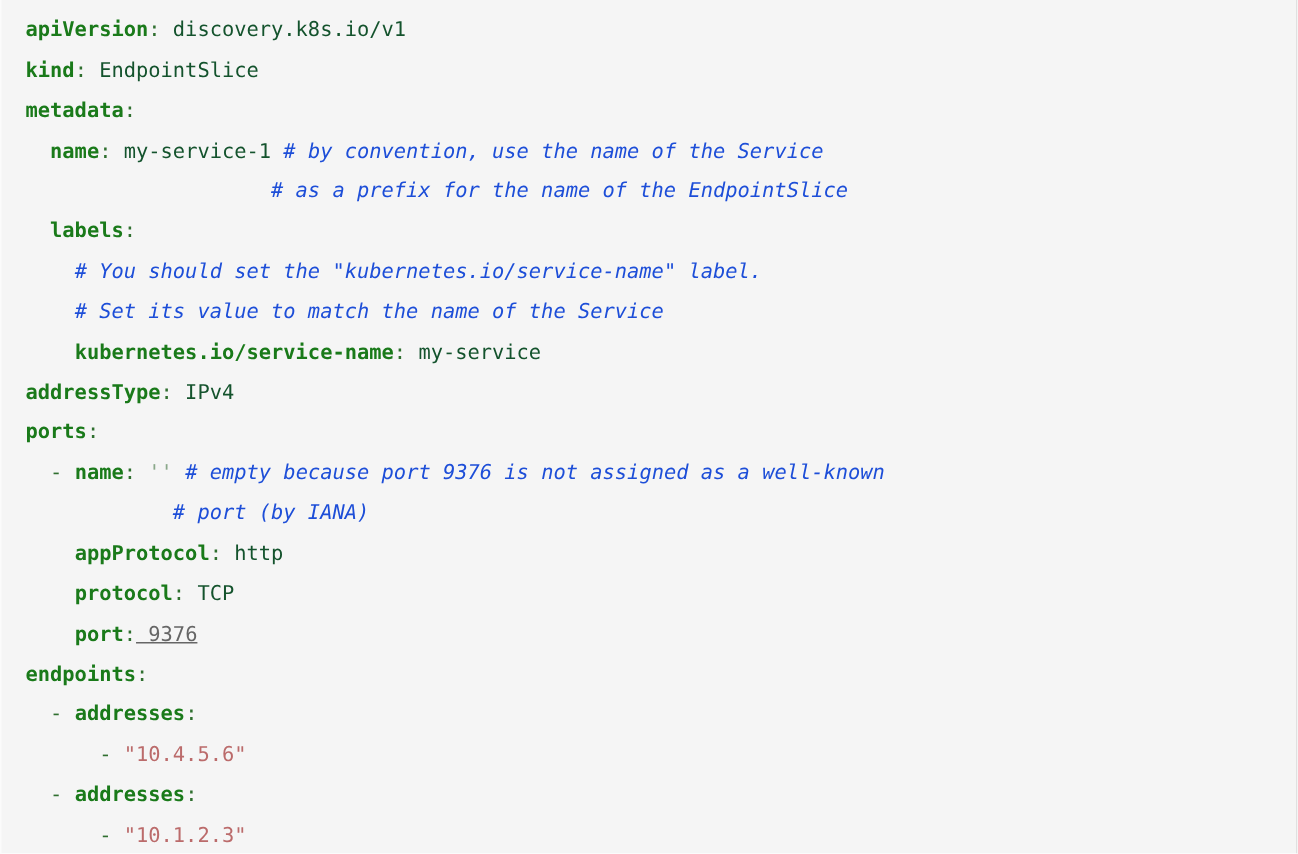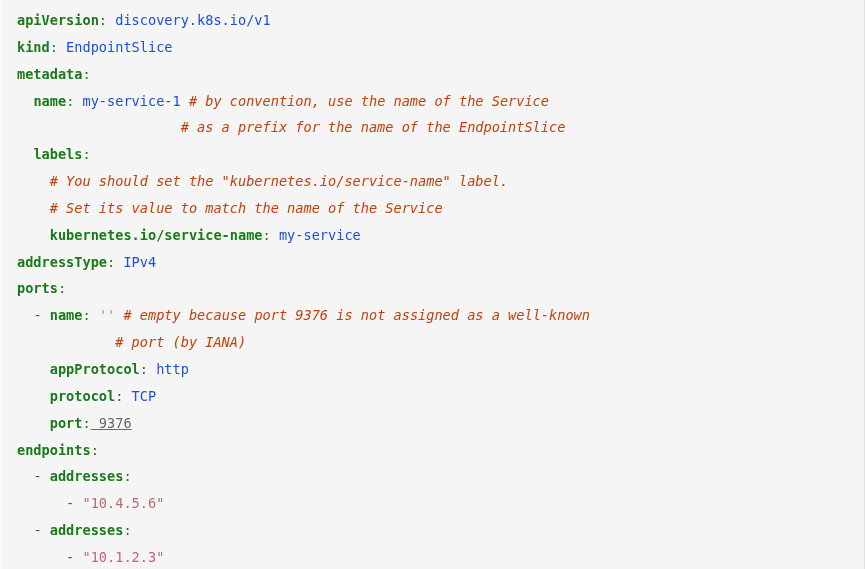--- a/index.html
+++ b/index.html
@@ -40,22 +40,22 @@
 
   pre.yaml .ln {
     display: block;
     height: 26.85px;
     padding-left: 16px;
   }
 
   
   .k   { color: #1a7a1a; font-weight: bold; text-align: right; }          
   .p   { color: #2f6f2f; }                              
-  .v   { color: #1d4ed8; }                              
-  .c   { color: #c2410c; font-style: italic; }          
+  .v   { color: #14532d; }                              
+  .c   { color: #1d4ed8; font-style: italic; }          
   .s   { color: #bb6b6b; }                              
   .se  { color: #8aa88a; }                              
   .d   { color: #2f6f2f; }                              
   .n   { color: #666666; text-decoration: underline; }                              
 </style>
 </head>
 <body>
 
 <div id="code-block">
   <pre class="yaml"><span class="ln"><span class="k">apiVersion</span><span class="p">:</span><span class="v"> discovery.k8s.io/v1</span></span><span class="ln"><span class="k">kind</span><span class="p">:</span><span class="v"> EndpointSlice</span></span><span class="ln"><span class="k">metadata</span><span class="p">:</span></span><span class="ln"><span>  </span><span class="k">name</span><span class="p">:</span><span class="v"> my-service-1 </span><span class="c"># by convention, use the name of the Service</span></span><span class="ln"><span>                    </span><span class="c"># as a prefix for the name of the EndpointSlice</span></span><span class="ln"><span>  </span><span class="k">labels</span><span class="p">:</span></span><span class="ln"><span>    </span><span class="c"># You should set the "kubernetes.io/service-name" label.</span></span><span class="ln"><span>    </span><span class="c"># Set its value to match the name of the Service</span></span><span class="ln"><span>    </span><span class="k">kubernetes.io/service-name</span><span class="p">:</span><span class="v"> my-service</span></span><span class="ln"><span class="k">addressType</span><span class="p">:</span><span class="v"> IPv4</span></span><span class="ln"><span class="k">ports</span><span class="p">:</span></span><span class="ln"><span>  </span><span class="d">- </span><span class="k">name</span><span class="p">:</span><span class="v"> </span><span class="se">''</span><span class="v"> </span><span class="c"># empty because port 9376 is not assigned as a well-known</span></span><span class="ln"><span>            </span><span class="c"># port (by IANA)</span></span><span class="ln"><span>    </span><span class="k">appProtocol</span><span class="p">:</span><span class="v"> http</span></span><span class="ln"><span>    </span><span class="k">protocol</span><span class="p">:</span><span class="v"> TCP</span></span><span class="ln"><span>    </span><span class="k">port</span><span class="p">:</span><span class="n"> 9376</span></span><span class="ln"><span class="k">endpoints</span><span class="p">:</span></span><span class="ln"><span>  </span><span class="d">- </span><span class="k">addresses</span><span class="p">:</span></span><span class="ln"><span>      </span><span class="d">- </span><span class="s">"10.4.5.6"</span></span><span class="ln"><span>  </span><span class="d">- </span><span class="k">addresses</span><span class="p">:</span></span><span class="ln"><span>      </span><span class="d">- </span><span class="s">"10.1.2.3"</span></span></pre>

